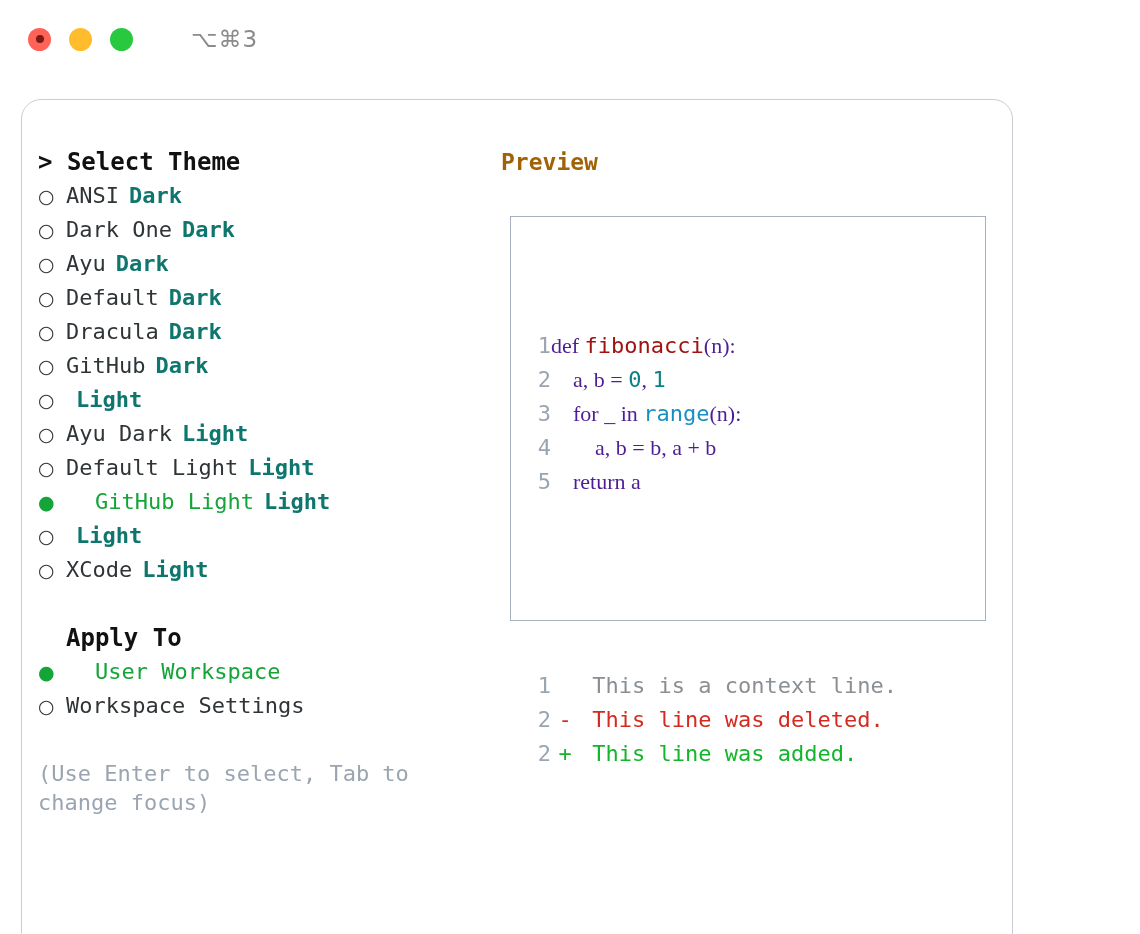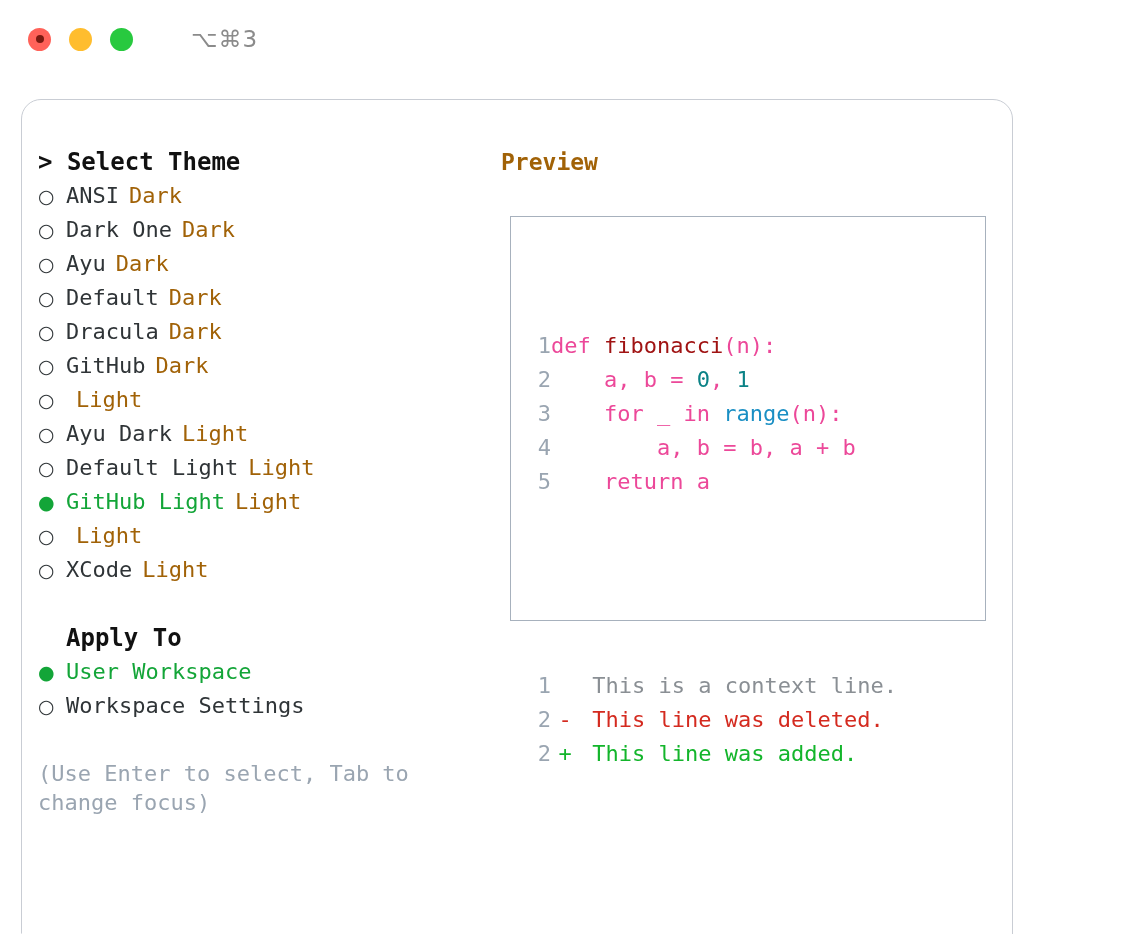--- a/index.html
+++ b/index.html
@@ -124,24 +124,25 @@
   .marker {
     width: 28px;
     flex: 0 0 28px;
     font-size: 19px;
     line-height: 34px;
     color: #2f3437;
     font-family: "DejaVu Sans", "Liberation Sans", sans-serif;
   }
   .marker.selected { color: #13a538; }
   .opt-label { color: #2f3437; }
-  .opt-label.selected { color: #13a538; }
+  .opt-label.selected { color: #13a538; margin-left: 29px; }
   .opt-tag {
-    color: #a16207;
+    color: #0f766e;
     padding-left: 10px;
+    font-weight: bold;
   }
 
   .gap-sm { height: 34px; }
   .gap-md { height: 36px; }
 
   .hint {
     color: #9aa5b1;
     font-size: 22px;
     line-height: 29px;
     width: 405px;
@@ -192,21 +193,21 @@
     width: 28px;
     flex: 0 0 28px;
     text-align: center;
   }
   .codetext { color: #24292e; }
   .blank-line { height: 34px; }
 
   .tok-fn     { color: #a01313; }
   .tok-num    { color: #0b8286; }
   .tok-builtin{ color: #1a8fc4; }
-  .tok-plain  { color: #ec4899; }
+  .tok-plain  { color: #4c1d95; font-family: Liberation Serif, serif; }
   .diff-context { color: #8a8f94; }
   .diff-del     { color: #d42a1f; }
   .diff-add     { color: #13b52b; }
 </style>
 </head>
 <body>
 
 <div class="window">
 
   <div class="titlebar">

